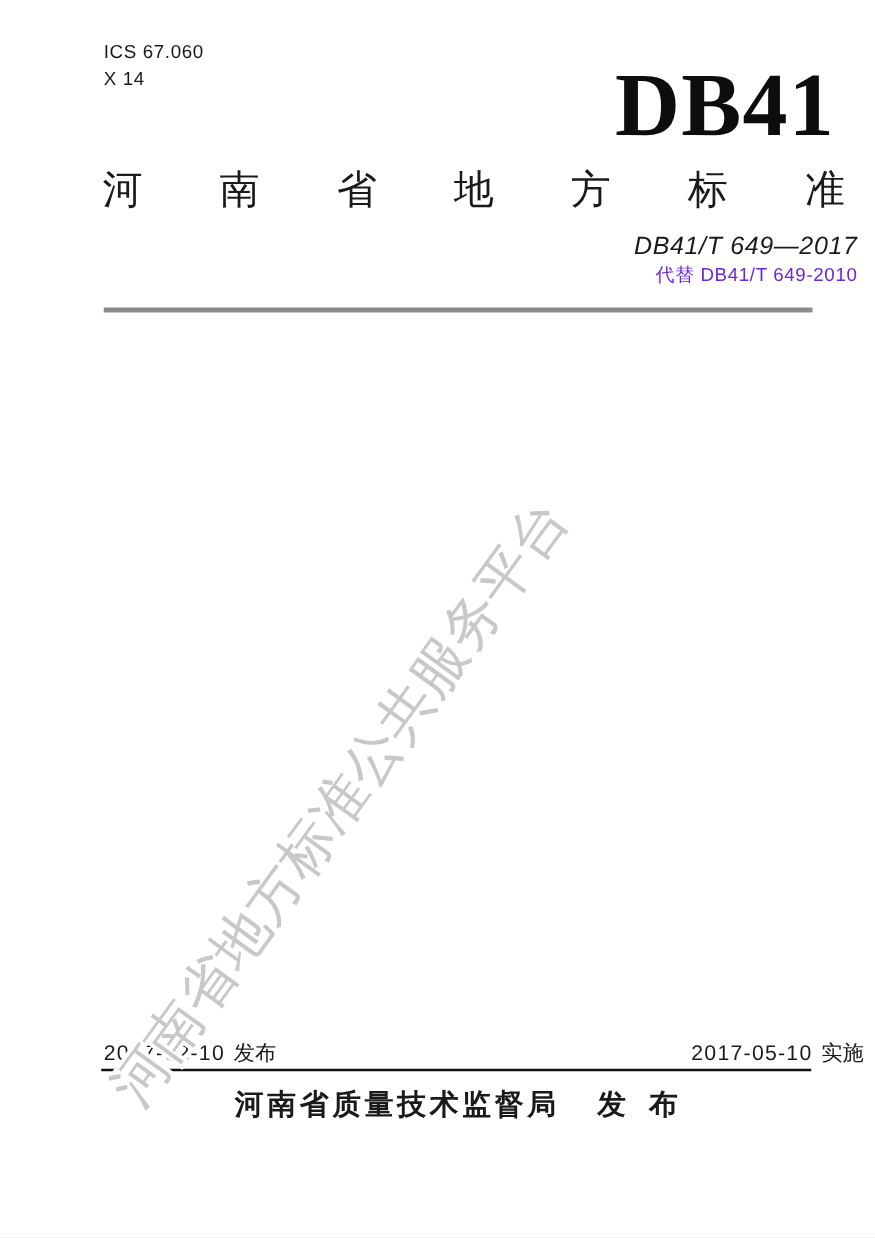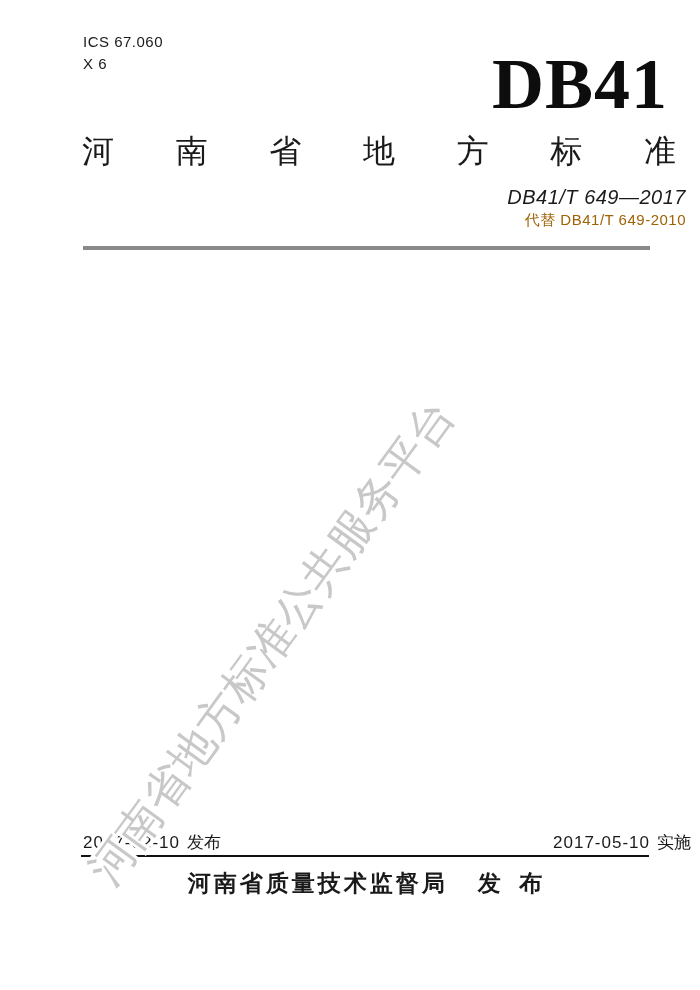--- a/index.html
+++ b/index.html
@@ -53,21 +53,21 @@
     text-align: right;
     font-style: italic;
   }
   .replaces-note {
     position: absolute;
     right: 50px;
     top: 211px;
     font-size: 15px;
     letter-spacing: 0.5px;
     text-align: right;
-    color: #a16207;
+    color: #6d28d9;
   }
   .rule-gray {
     position: absolute;
     left: 83px;
     width: 567px;
     top: 246px;
     height: 4px;
   }
   .doc-title {
     position: absolute;
@@ -122,21 +122,21 @@
   }
   .publish-label { margin-left: 30px; letter-spacing: 6px; }
 </style>
 </head>
 <body>
 
 <div class="page">
 
   <div class="ics-block">
     <div>ICS 67.060</div>
-    <div>X 6</div>
+    <div>X 14</div>
   </div>
 
   <div class="db-logo">DB41</div>
 
   <div class="std-name-row">
     <span>河</span>
     <span>南</span>
     <span>省</span>
     <span>地</span>
     <span>方</span>

